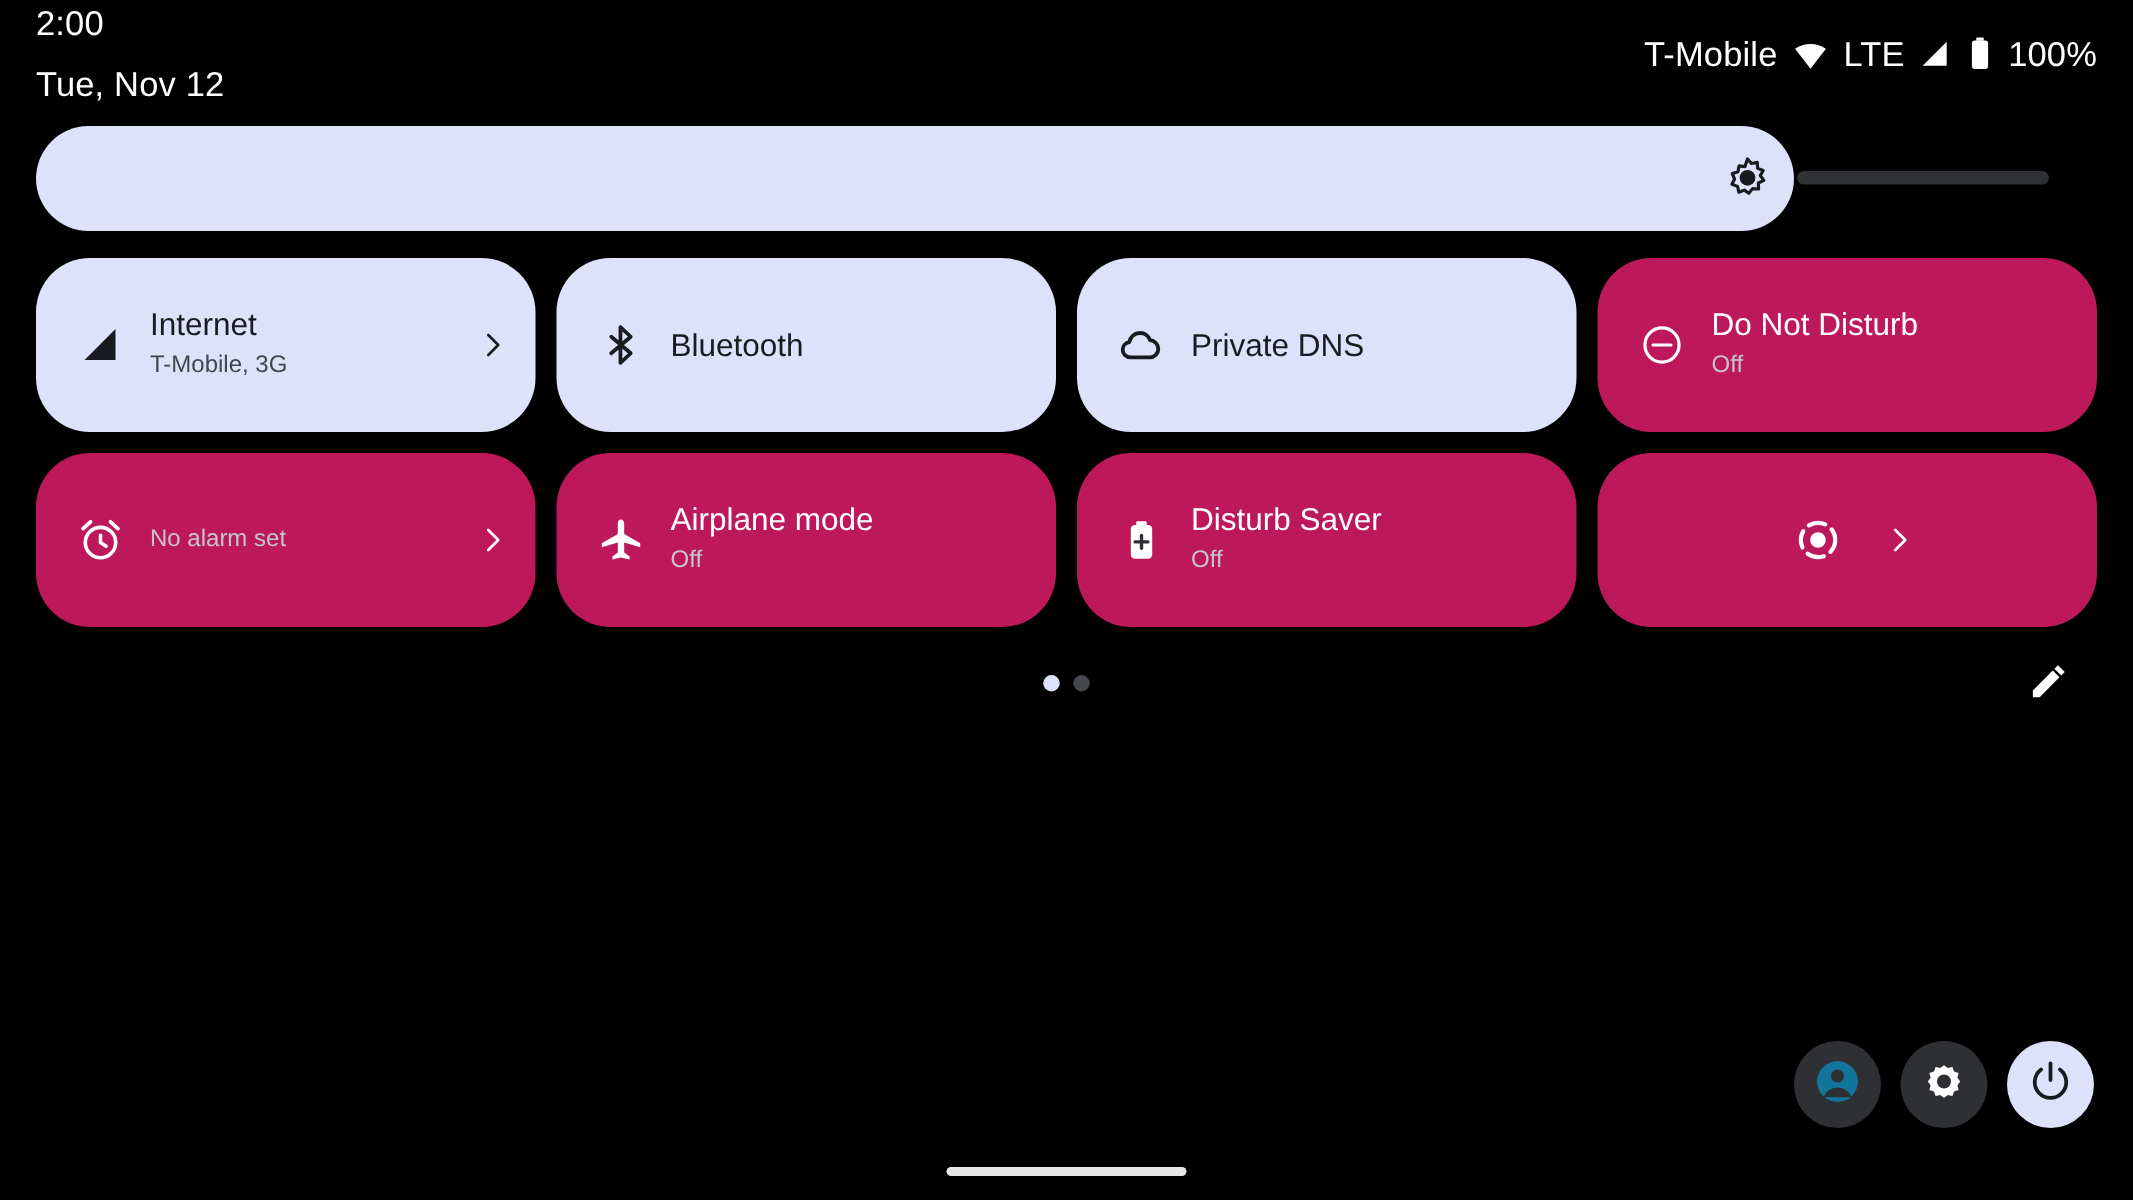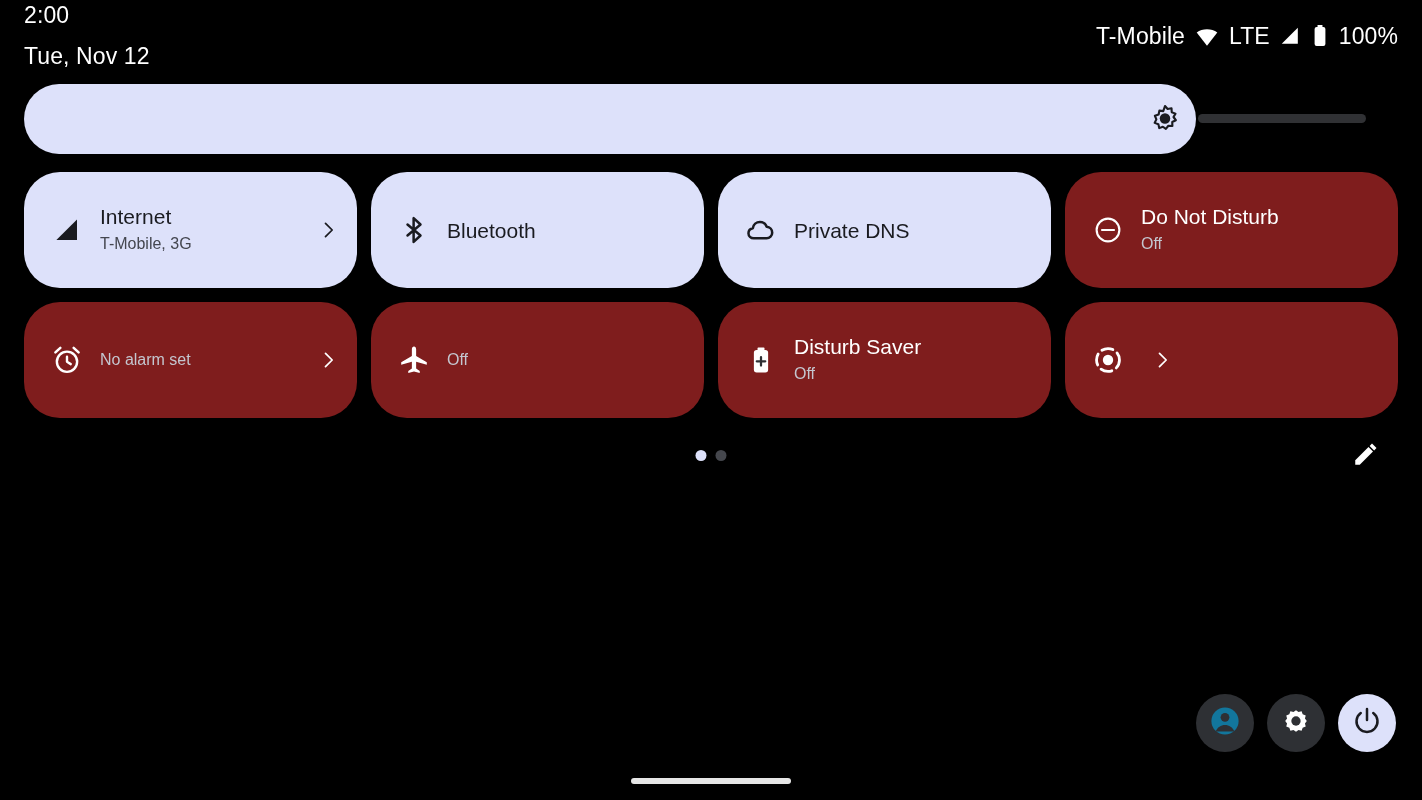--- a/index.html
+++ b/index.html
@@ -103,21 +103,22 @@
     align-items: center;
     padding-left: 26px;
     padding-right: 18px;
     box-sizing: border-box;
     overflow: hidden;
   }
   .tile.active {
     background: #dde1fa;
   }
   .tile.inactive {
-    background: #7f1d1d;
+    background: #be185d;
+    justify-content: center;
   }
   .tile-icon {
     flex: 0 0 auto;
     width: 34px;
     height: 34px;
     display: flex;
     align-items: center;
     justify-content: center;
     margin-right: 16px;
   }
@@ -357,20 +358,21 @@
       </span>
     </div>
 
     <div class="tile inactive">
       <span class="tile-icon">
         <svg width="32" height="32" viewBox="0 0 24 24">
           <path d="M12 1.8 C13.0 1.8 13.6 2.7 13.6 3.9 L13.6 9.0 L21.6 13.6 L21.6 15.6 L13.6 13.3 L13.6 18.3 L16.3 20.2 L16.3 21.8 L12 20.7 L7.7 21.8 L7.7 20.2 L10.4 18.3 L10.4 13.3 L2.4 15.6 L2.4 13.6 L10.4 9.0 L10.4 3.9 C10.4 2.7 11.0 1.8 12 1.8 Z" fill="#ffffff"></path>
         </svg>
       </span>
       <span class="tile-labels">
+        <span class="tile-title">Airplane mode</span>
         <span class="tile-sub">Off</span>
       </span>
       <span class="tile-chevron hidden">
         <svg width="20" height="20" viewBox="0 0 24 24">
             <path d="M9 4 L17 12 L9 20" fill="none" stroke="#ffffff" stroke-width="2.1" stroke-linecap="round" stroke-linejoin="round"></path>
           </svg>
       </span>
     </div>
 
     <div class="tile inactive">

